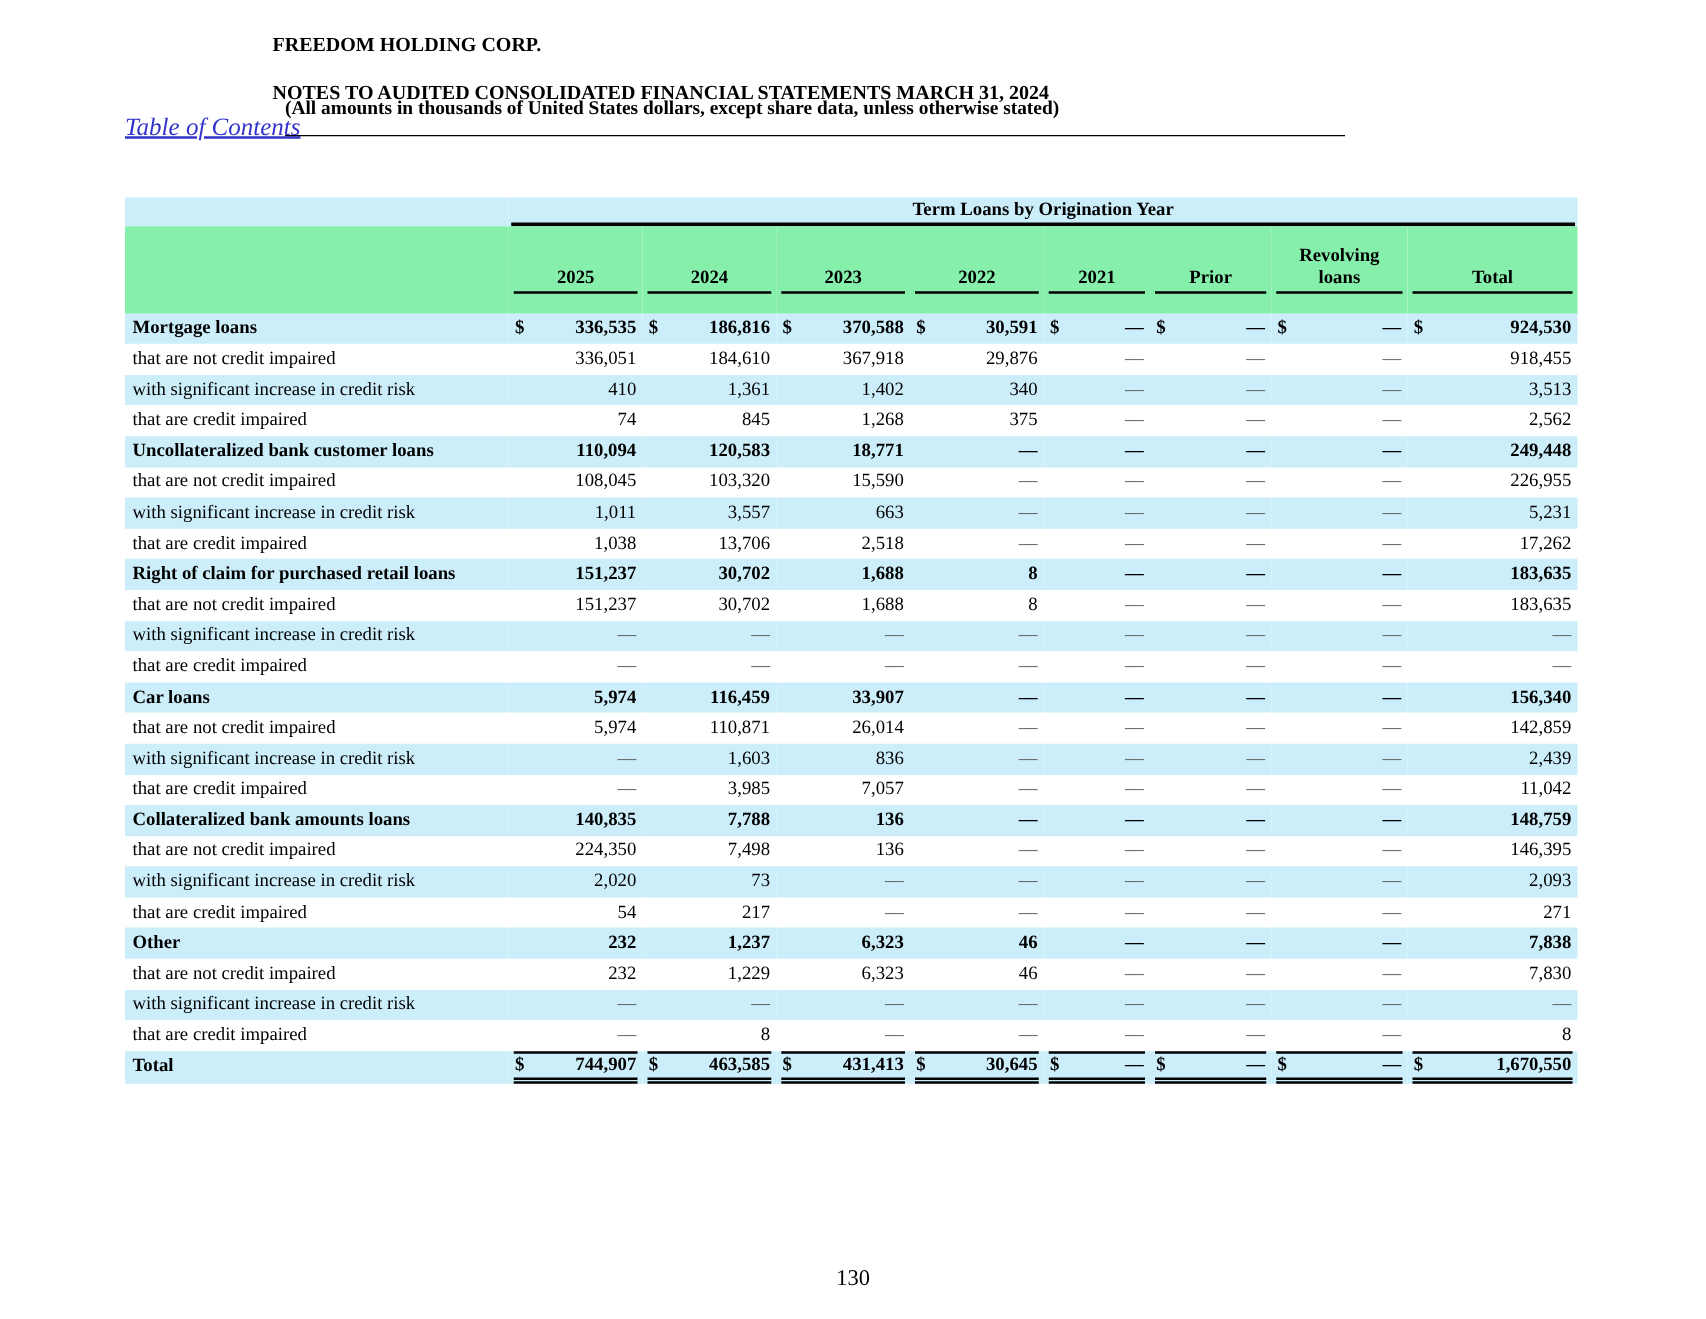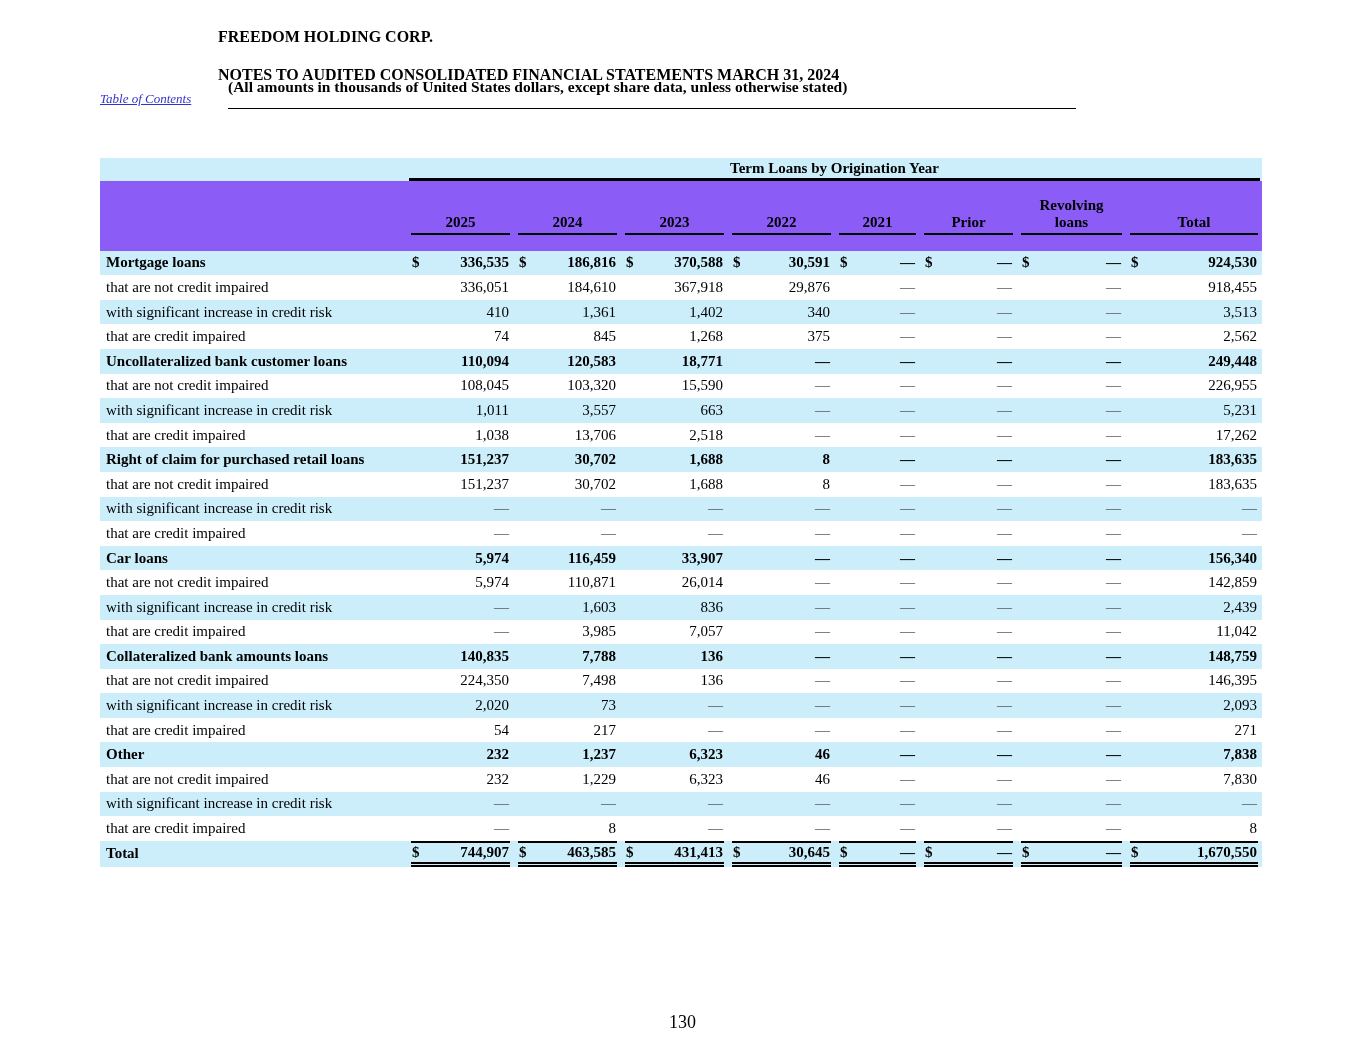--- a/index.html
+++ b/index.html
@@ -9,21 +9,21 @@
     width: 1365px; height: 1055px;
     background: #ffffff;
     position: relative;
     font-family: "Liberation Serif", serif;
     color: var(--ink);
   }
 
   
   .toc-link {
     position: absolute; left: 100px; top: 91px;
-    font-style: italic; font-size: 13px;
+    font-style: italic; font-size: 20px;
     text-decoration: underline; cursor: pointer;
   }
   .doc-line { position: absolute; left: 218px; font-weight: bold; white-space: nowrap; }
   .company  { top: 28px; font-size: 16px; }
   .title    { top: 66px; font-size: 16px; }
   .subtitle {
     top: 78px; font-size: 15.5px;
     left: 228px; width: 848px;
     border-bottom: 1.5px solid #000;
     padding-bottom: 12px;
@@ -41,21 +41,21 @@
   
   tr.group-row th { background: var(--band); height: 23px; font-weight: bold; }
   tr.group-row th.group-th { padding: 0 2px; }
   .group-box {
     border-bottom: 3px solid #000;
     text-align: center; height: 100%;
     padding: 2px 0 1px;
   }
 
   
-  tr.cols-row th { height: 42px; vertical-align: bottom; padding: 16px 4px; background: #8b5cf6; }
+  tr.cols-row th { height: 42px; vertical-align: bottom; padding: 16px 4px; background: #86efac; }
   .colbox {
     border-bottom: 2.5px solid #000;
     text-align: center; font-weight: bold;
     padding-bottom: 2px; line-height: 1.12;
   }
   .col-idx-6 .colbox span { display: inline-block; max-width: 68px; white-space: normal; }
 
   
   tbody td { height: 24.6px; }
   tbody tr:nth-child(odd) { background: var(--band); }

